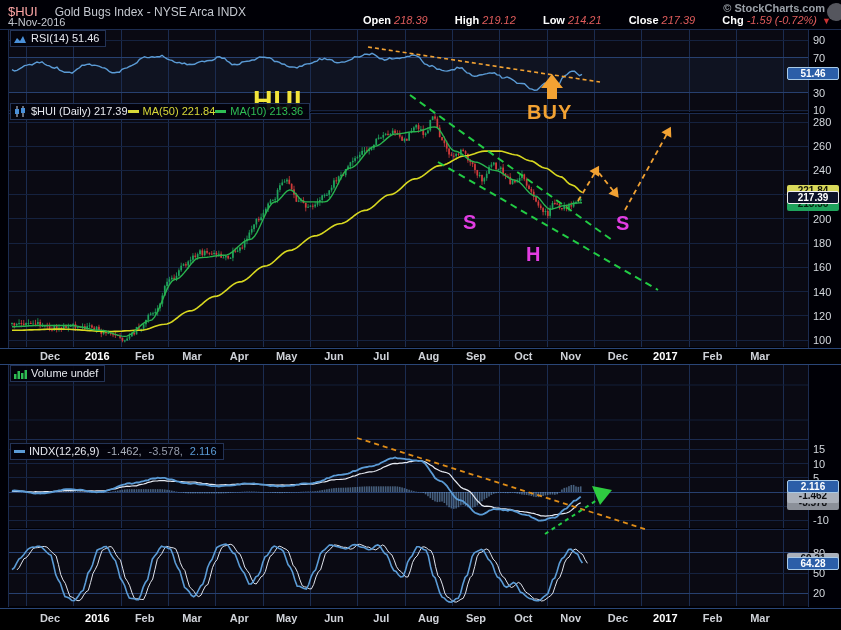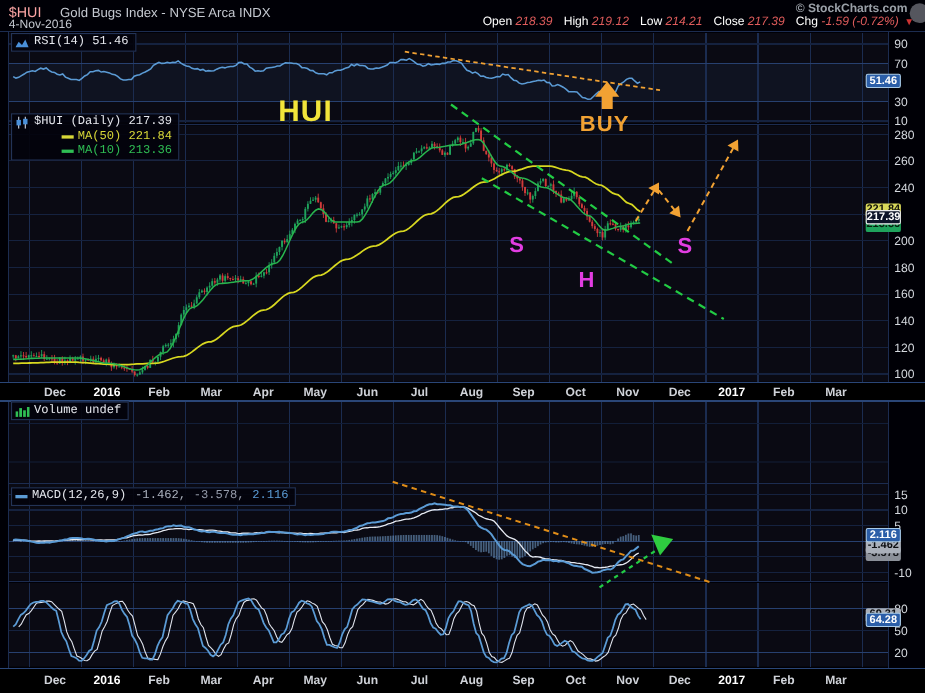--- a/index.html
+++ b/index.html
@@ -6,41 +6,41 @@
   .stage{position:relative;width:841px;height:630px;background:#000006;overflow:hidden;
          font-family:"Liberation Sans",sans-serif;}
   #chart-svg{position:absolute;left:0;top:0;z-index:1;}
   
   .hdr-title{position:absolute;left:8px;top:2px;z-index:5;white-space:nowrap;}
   .hdr-title .sym{font-size:13px;font-weight:normal;color:#fca5a5;}
   .hdr-title .t1{font-size:12px;color:#c4c8d0;margin-left:17px;}
   .hdr-date{position:absolute;left:8px;top:16px;font-size:11px;color:#c4c8d0;z-index:5;}
   .hdr-copy{position:absolute;right:16px;top:2px;font-size:11px;color:#9aa0a8;z-index:5;font-weight:bold;}
   .quote{position:absolute;top:14px;right:10px;font-size:11px;color:#ffffff;z-index:5;white-space:nowrap;}
-  .quote b{font-weight:normal;margin-left:7px;}
+  .quote b{font-weight:bold;margin-left:24px;}
   .quote .qv{color:#e05c5c;margin-left:3px;font-style:italic;}
   .quote .qarrow{color:#c33;font-size:9px;margin-left:2px;}
   .help-circle{position:absolute;left:827px;top:3px;width:18px;height:18px;border-radius:50%;
                background:#55565e;z-index:5;}
   
   .chip{position:absolute;display:flex;align-items:center;gap:4px;background:rgba(3,3,12,.92);
         border:1px solid #233356;padding:1px 6px 1px 3px;font-size:11px;color:#e6e8ee;
-        white-space:nowrap;z-index:5;line-height:13px;font-family:Liberation Mono, monospace;}
-  .chip.col{flex-direction:column;align-items:flex-end;gap:0;}
+        white-space:nowrap;z-index:5;line-height:13px;}
+  .chip.col{align-items:center;gap:0;}
   .chip .row{display:flex;align-items:center;gap:4px;line-height:13px;}
   .chip .v-yellow{color:#d8d838;}
   .chip .v-green{color:#2fbe54;}
   .chip .mval1{color:#aab0bc;margin-left:4px;}
   .chip .mval2{color:#969cab;margin-left:3px;}
   .chip .mval3{color:#5b9bd5;margin-left:3px;}
   .chip .sval1{color:#5b9bd5;margin-left:4px;}
   .chip .sval2{color:#d9dde6;margin-left:3px;}
   .dash{width:11px;height:3px;display:inline-block;}
   
-  .tag{position:absolute;left:787px;width:32px;height:13px;box-sizing:border-box;font-weight:bold;
+  .tag{position:absolute;left:787px;width:52px;height:13px;box-sizing:border-box;font-weight:bold;
        font-size:10px;line-height:12px;text-align:center;border-radius:2px;z-index:6;}
   #tag-rsi{top:67px;background:#2b5ea8;color:#fff;border:1px solid #a9cbe8;}
   #tag-ma50{top:185px;background:#d9d95a;color:#14140a;z-index:6;}
   #tag-ma10{top:198px;background:#1fa35c;color:#06220f;z-index:6;}
   #tag-last{top:191px;background:#0d1328;color:#fff;border:1.5px solid #eee;z-index:7;}
   #tag-macd-h{top:480px;background:#2b5ea8;color:#fff;border:1px solid #a9cbe8;z-index:8;}
   #tag-macd-l{top:490px;background:#aab0ba;color:#0c0e12;z-index:7;}
   #tag-macd-s{top:497px;background:#8b9099;color:#101216;z-index:6;}
   #tag-sto-d{top:553px;background:#aab0ba;color:#0c0e12;z-index:6;}
   #tag-sto-k{top:557px;background:#2b5ea8;color:#fff;border:1px solid #a9cbe8;z-index:7;}
@@ -1060,21 +1060,21 @@
       <rect x="0" y="5" width="2.5" height="5" fill="#2fbe54"></rect>
         <rect x="3.5" y="2" width="2.5" height="8" fill="#2fbe54"></rect>
       <rect x="7" y="4" width="2.5" height="6" fill="#2fbe54"></rect>
         <rect x="10.5" y="1" width="2.5" height="9" fill="#2fbe54"></rect>
     </svg>
     <span>Volume undef</span>
   </div>
 
   <div class="chip" style="left:10px;top:443px">
     <span class="dash" style="background:#5b9bd5"></span>
-    <span>MACD(12,26,9)</span>
+    <span>INDX(12,26,9)</span>
       <span class="mval1">-1.462,</span>
       <span class="mval2">-3.578,</span>
       <span class="mval3">2.116</span>
   </div>
 
 
   <div class="tag" id="tag-rsi">51.46</div>
   <div class="tag" id="tag-ma50">221.84</div>
   <div class="tag" id="tag-ma10">213.36</div>
   <div class="tag" id="tag-last">217.39</div>

